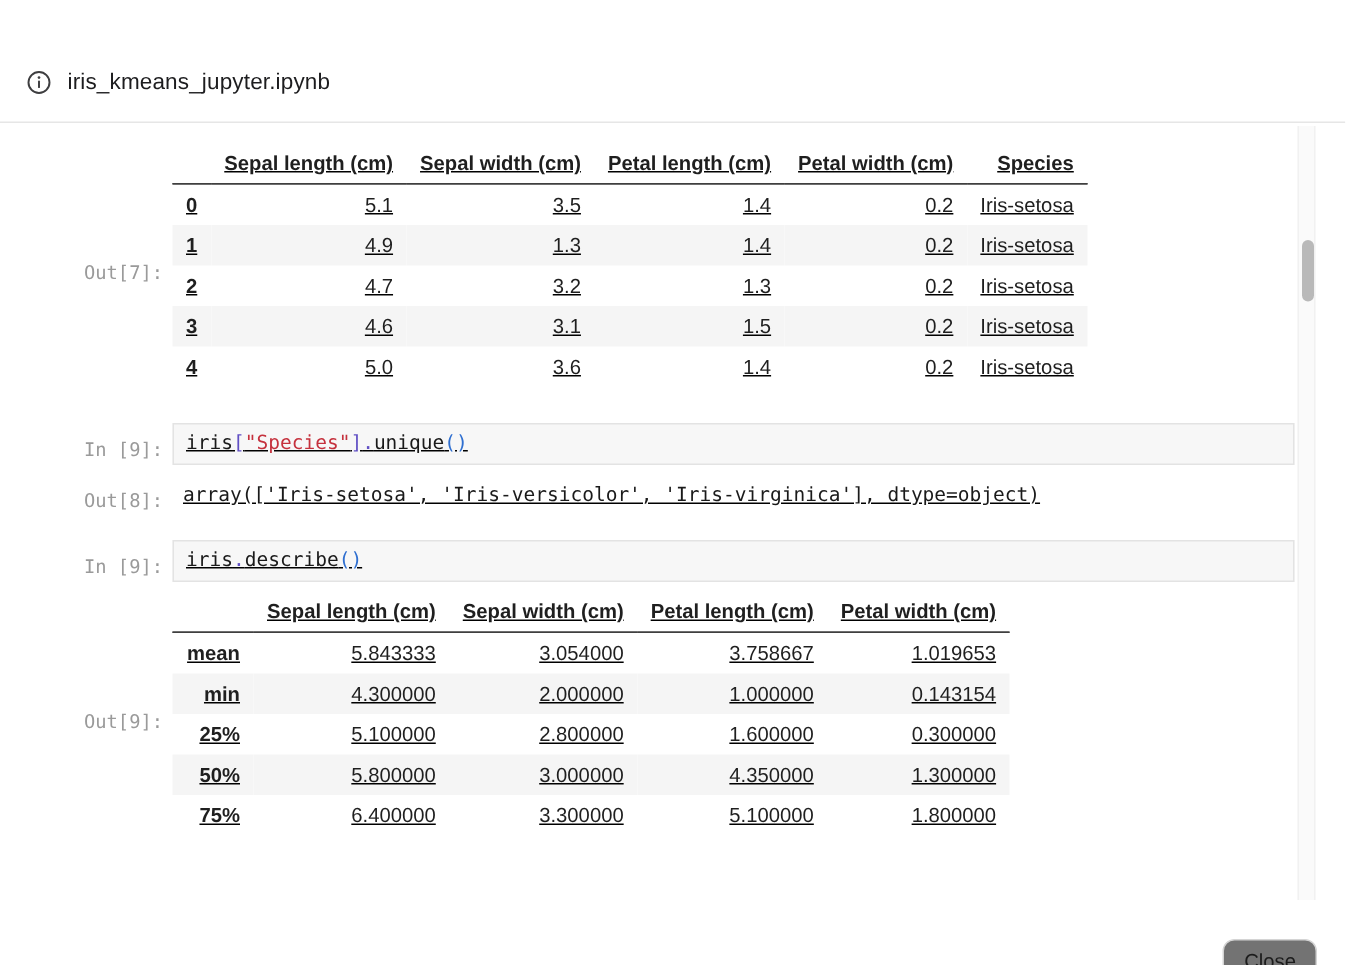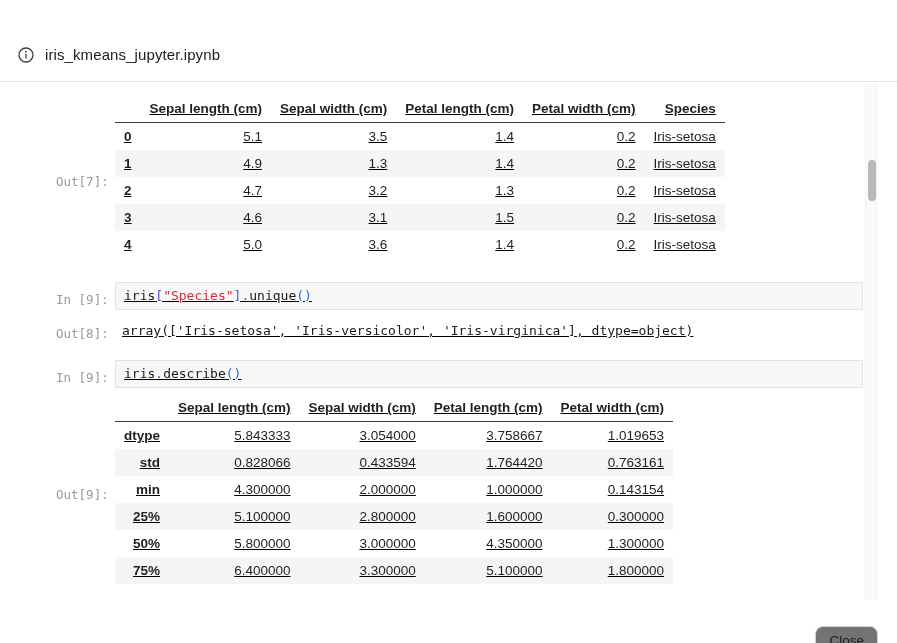--- a/index.html
+++ b/index.html
@@ -190,32 +190,25 @@
               <tr>
                 <th></th>
                 <th>Sepal length (cm)</th>
                 <th>Sepal width (cm)</th>
                 <th>Petal length (cm)</th>
                 <th>Petal width (cm)</th>
               </tr>
             </thead>
             <tbody>
               <tr>
-                <th>dtype</th>
+                <th>mean</th>
                 <td>5.843333</td>
                 <td>3.054000</td>
                 <td>3.758667</td>
                 <td>1.019653</td>
-              </tr>
-              <tr>
-                <th>std</th>
-                <td>0.828066</td>
-                <td>0.433594</td>
-                <td>1.764420</td>
-                <td>0.763161</td>
               </tr>
               <tr>
                 <th>min</th>
                 <td>4.300000</td>
                 <td>2.000000</td>
                 <td>1.000000</td>
                 <td>0.143154</td>
               </tr>
               <tr>
                 <th>25%</th>

